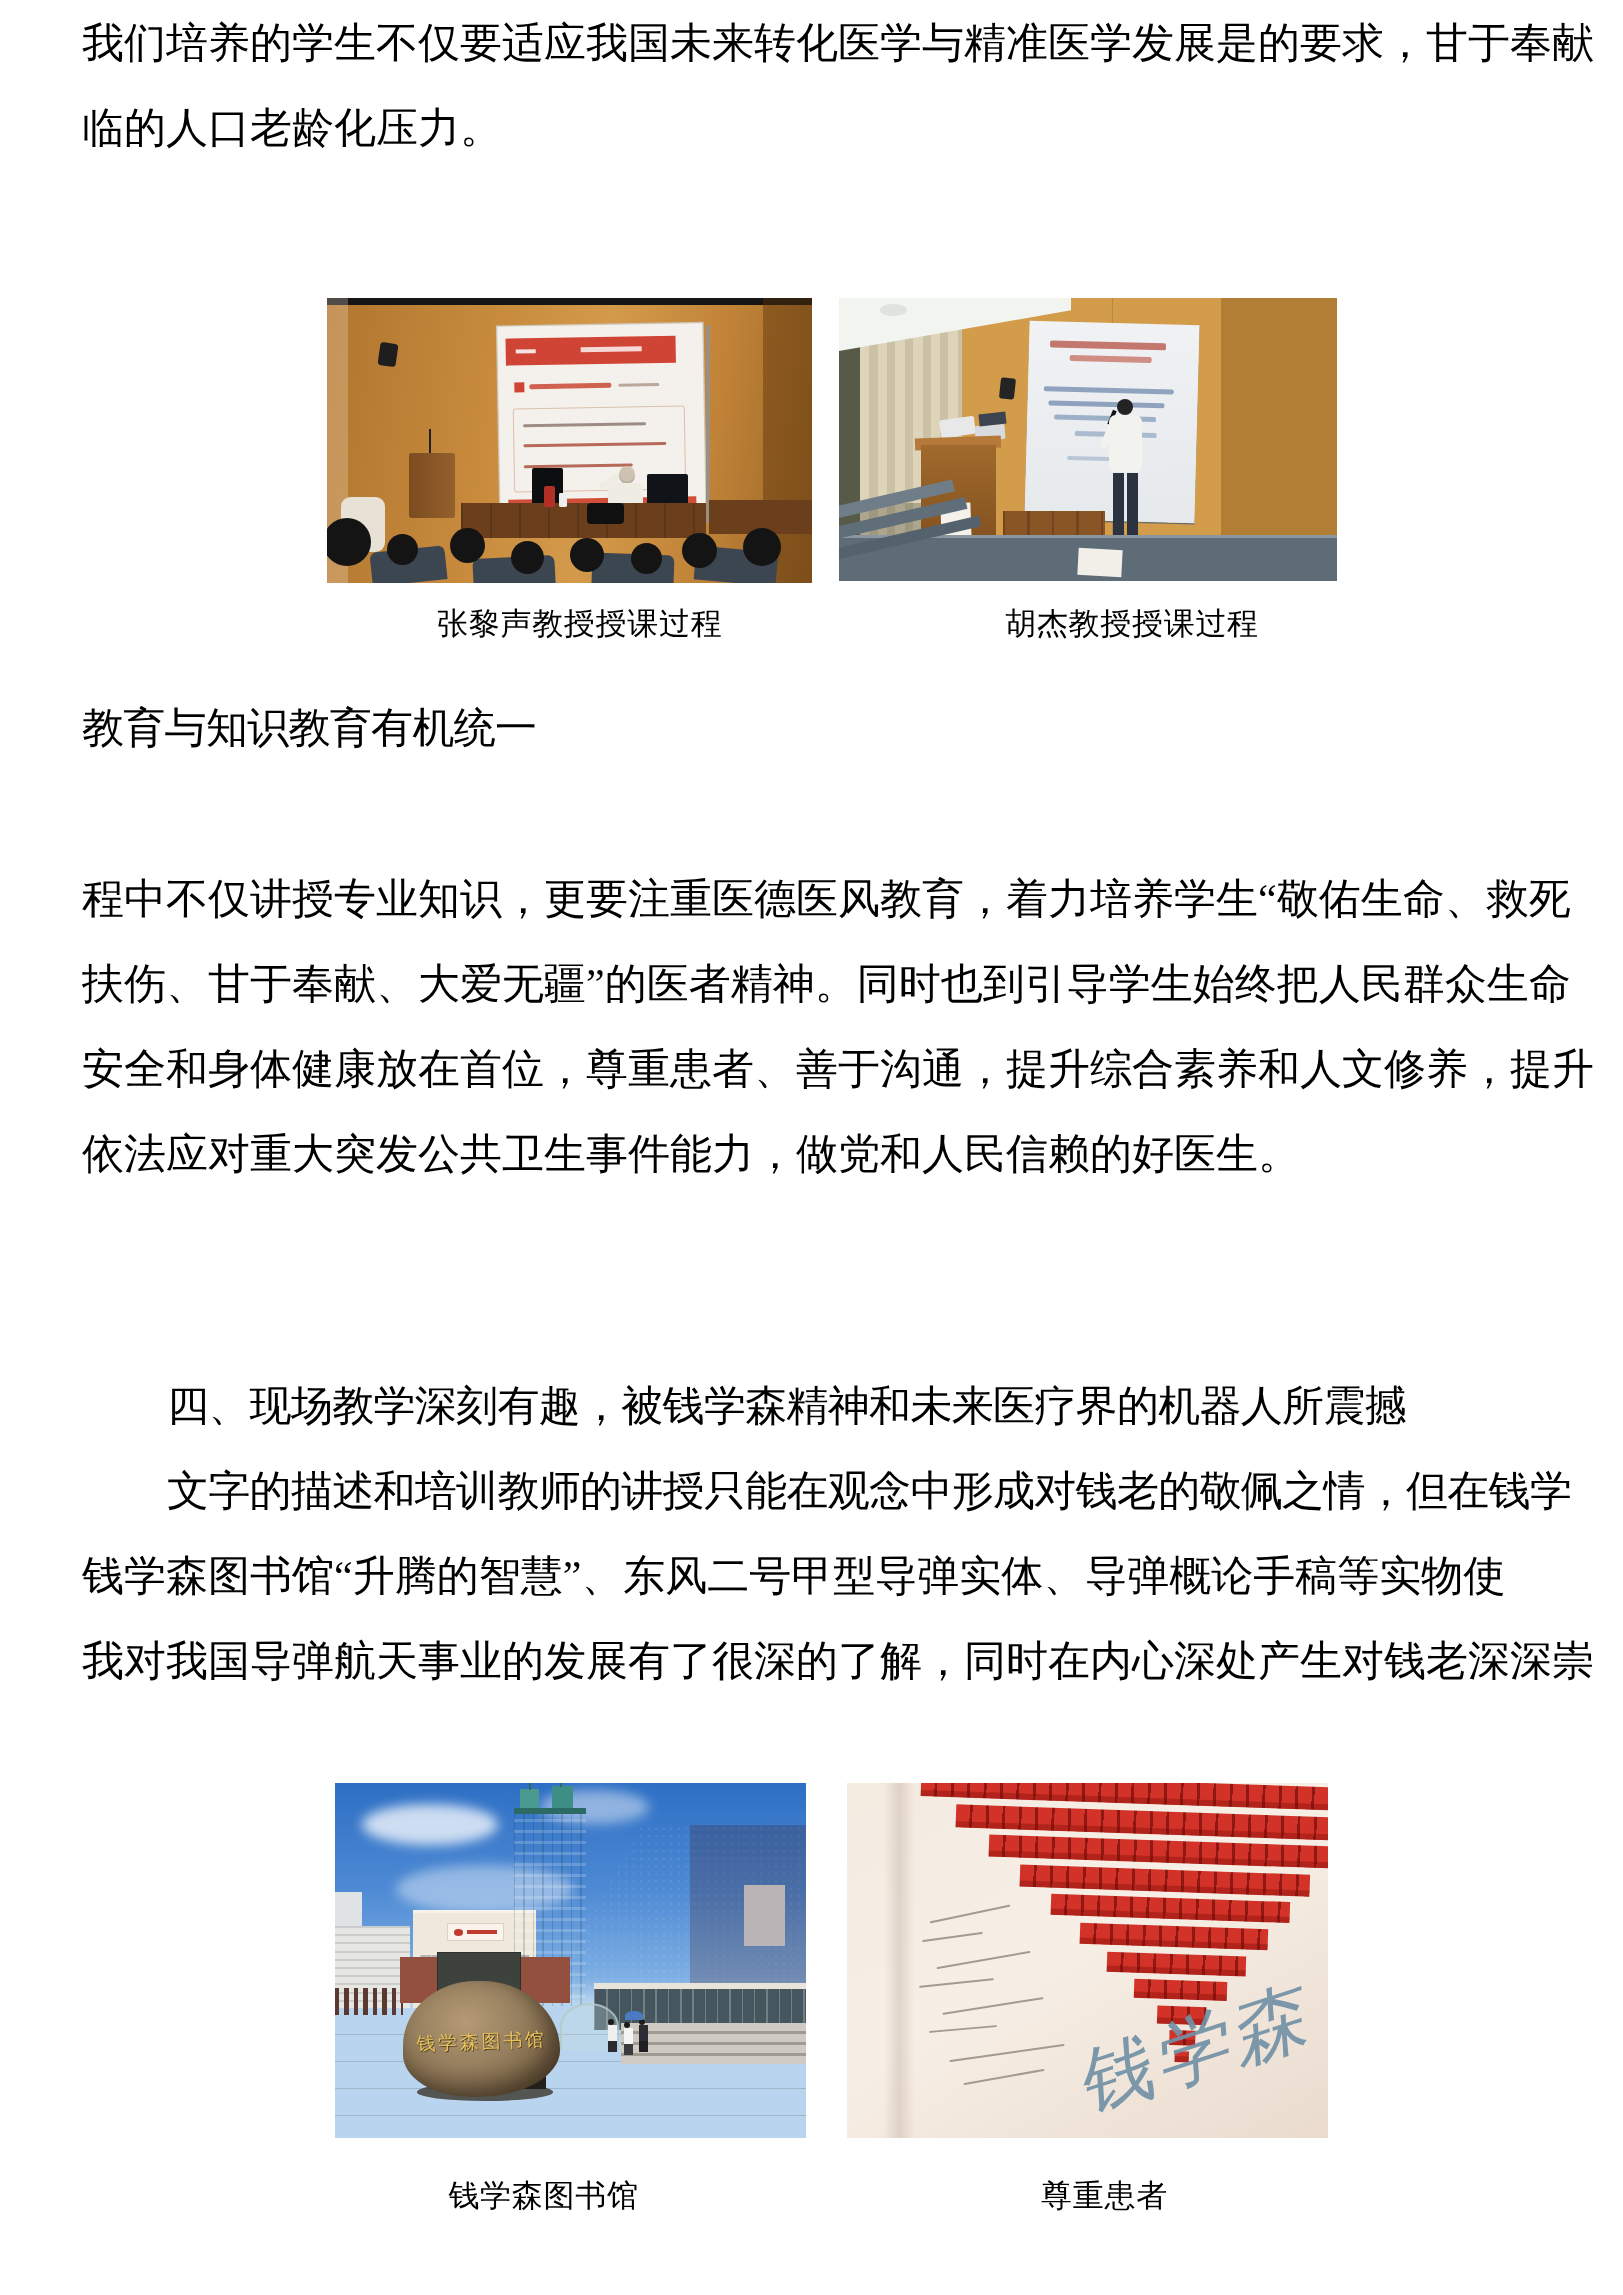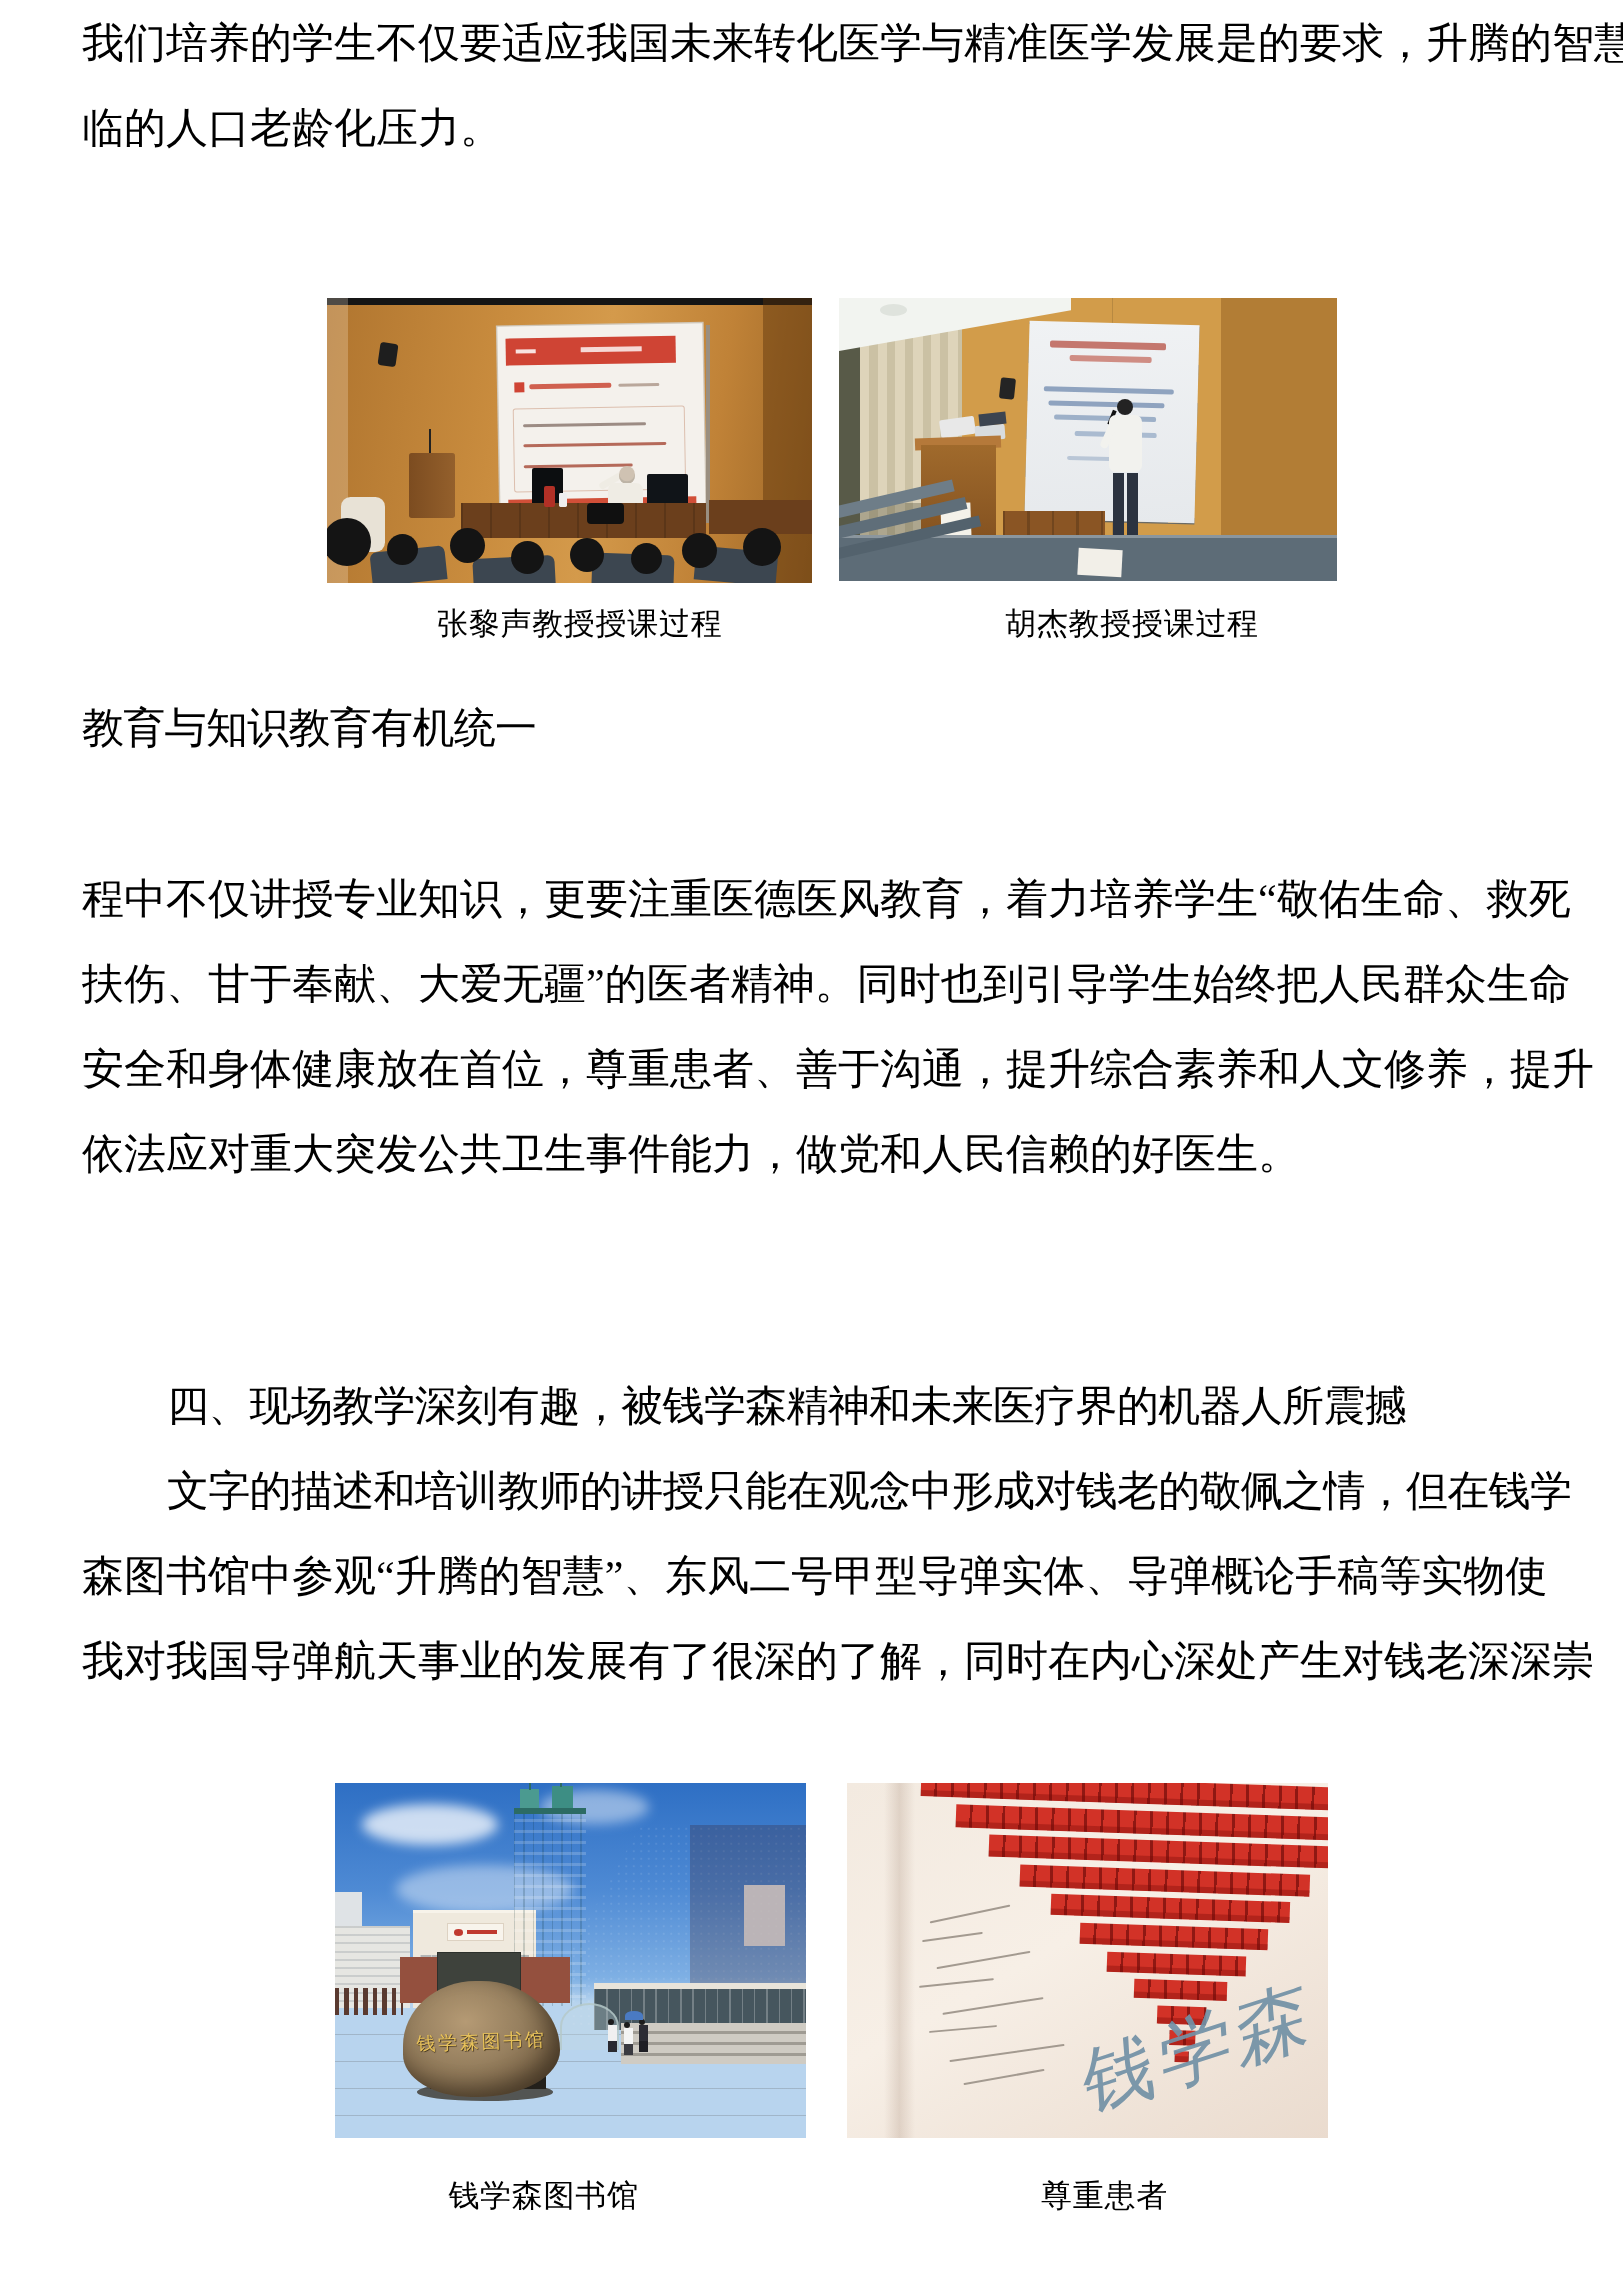--- a/index.html
+++ b/index.html
@@ -42,21 +42,21 @@
   .pd-row{position:absolute;background:repeating-linear-gradient(90deg,#d23227 0 13.6px,#8f1813 13.6px 16.4px);
     box-shadow:inset 0 -6.1px 0 rgba(120,10,5,.35);}
   .squig{position:absolute;height:2px;background:#a39a90;border-radius:1.4px;}
 </style>
 </head>
 <body>
 
 <div class="page">
 
   <div class="block" style="top:1.4px">
-    <div class="tline">我们培养的学生不仅要适应我国未来转化医学与精准医学发展是的要求，升腾的智慧</div>
+    <div class="tline">我们培养的学生不仅要适应我国未来转化医学与精准医学发展是的要求，甘于奉献</div>
     <div class="tline">临的人口老龄化压力。</div>
   </div>
 
   <div class="photo pa" style="left:327px;top:298px;width:485px;height:285px;">
     <div class="abs" style="left:0;top:0;width:485px;height:6.8px;background:#151515;"></div>
     <div class="abs" style="left:436px;top:0;width:49px;height:285px;background:rgba(90,50,10,.45);"></div>
     <div class="abs" style="left:0;top:0;width:20.5px;height:285px;background:rgba(255,240,220,.25);"></div>
     <div class="abs" style="left:52px;top:45px;width:17.7px;height:23px;background:#1e1e1e;border-radius:3.4px;transform:rotate(8deg);"></div>
 
     <div class="abs pa-screen" style="left:172px;top:27px;width:205px;height:198px;">
@@ -163,21 +163,21 @@
     <div class="tline">安全和身体健康放在首位，尊重患者、善于沟通，提升综合素养和人文修养，提升</div>
     <div class="tline">依法应对重大突发公共卫生事件能力，做党和人民信赖的好医生。</div>
   </div>
 
   <div class="block" style="top:1364px">
     <div class="tline ind tight">四、现场教学深刻有趣，被钱学森精神和未来医疗界的机器人所震撼</div>
   </div>
 
   <div class="block" style="top:1449px">
     <div class="tline ind tight">文字的描述和培训教师的讲授只能在观念中形成对钱老的敬佩之情，但在钱学</div>
-    <div class="tline">森图书馆中参观“升腾的智慧”、东风二号甲型导弹实体、导弹概论手稿等实物使</div>
+    <div class="tline">钱学森图书馆“升腾的智慧”、东风二号甲型导弹实体、导弹概论手稿等实物使</div>
     <div class="tline">我对我国导弹航天事业的发展有了很深的了解，同时在内心深处产生对钱老深深崇</div>
   </div>
 
   <div class="photo pc" style="left:335px;top:1783px;width:471px;height:355px;">
     <div class="abs cloud" style="left:27px;top:20.5px;width:136px;height:41px;"></div>
     <div class="abs cloud" style="left:205px;top:6.8px;width:109px;height:34px;opacity:.6;"></div>
     <div class="abs cloud" style="left:61px;top:82px;width:177px;height:48px;opacity:.55;"></div>
     <div class="abs" style="left:0;top:109px;width:27px;height:116px;background:#dfe3e6;"></div>
     <div class="abs" style="left:0;top:143px;width:75px;height:82px;background:#e6e6e2;background-image:repeating-linear-gradient(180deg,rgba(120,130,140,.25) 0 2px,transparent 2px 8.2px);"></div>
 

